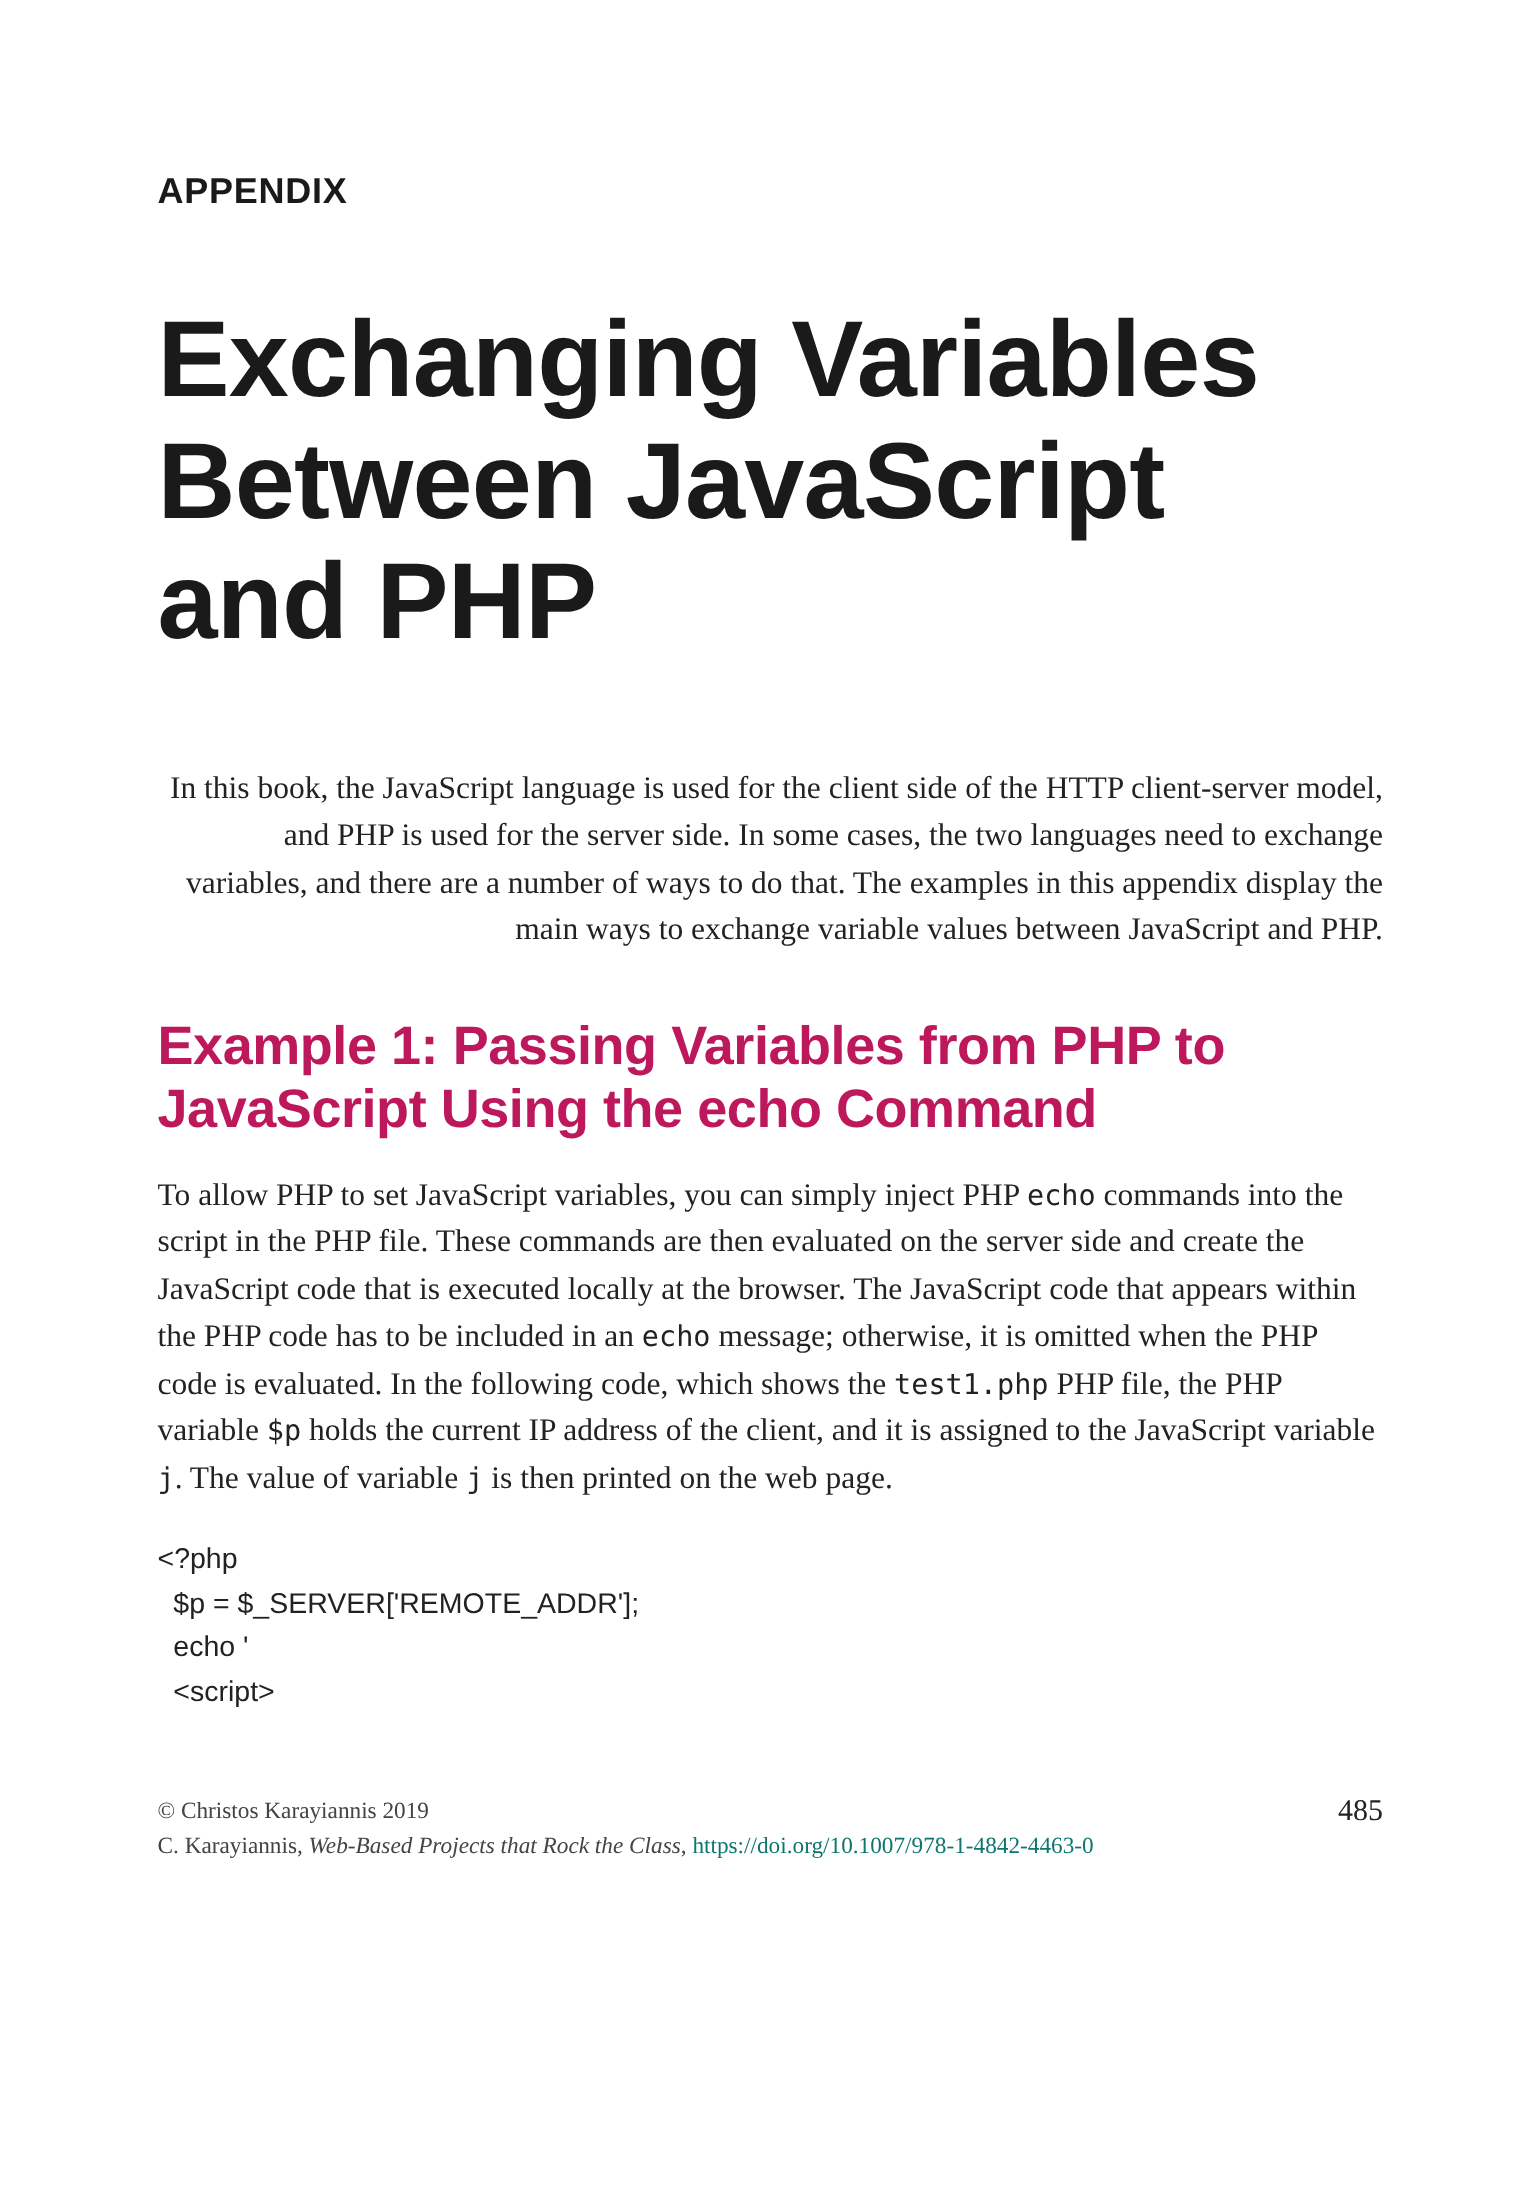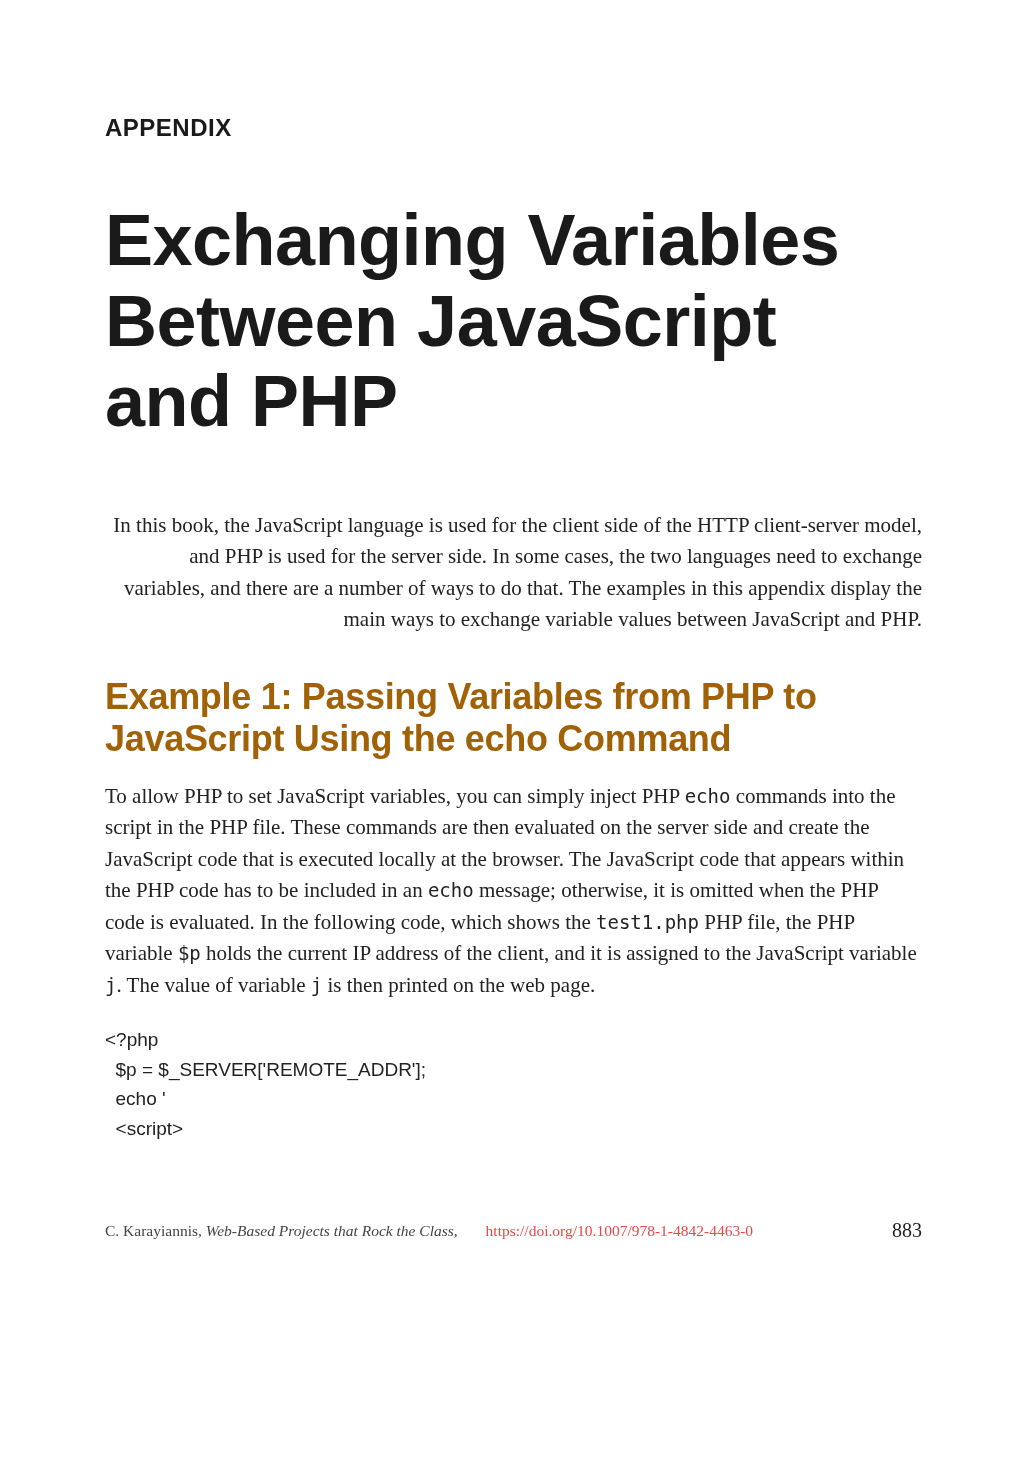--- a/index.html
+++ b/index.html
@@ -40,21 +40,21 @@
     line-height: 1.5;
     color: #222;
     margin: 0 0 40px 0;
     text-align: right;
   }
   .h2 {
     font-family: "Helvetica Neue", Helvetica, Arial, sans-serif;
     font-weight: 800;
     font-size: 36px;
     line-height: 1.18;
-    color: #a16207;
+    color: #be185d;
     margin: 0 0 20px 0;
     letter-spacing: -0.3px;
   }
   .body {
     font-family: "Palatino Linotype", Palatino, Georgia, serif;
     font-size: 21px;
     line-height: 1.5;
     color: #222;
     margin: 0 0 24px 0;
   }
@@ -82,23 +82,22 @@
   }
   .footer .pagenum {
     position: absolute;
     right: 0;
     top: -4px;
     font-size: 20px;
     color: #222;
   }
   .footer .book-title { font-style: italic; margin-top: 23px; }
   .footer a.doi {
-    color: #ef4444;
+    color: #0f766e;
     text-decoration: none;
-    margin-left: 24px;
   }
 </style>
 </head>
 <body>
 
 <div class="page">
 
   <div class="kicker">APPENDIX</div>
 
   <h1 class="title">Exchanging Variables Between JavaScript and PHP</h1>
@@ -110,19 +109,20 @@
   <p class="body">
     <span>To allow PHP to set JavaScript variables, you can simply inject PHP </span><span class="mono">echo</span><span> commands into the script in the PHP file. These commands are then evaluated on the server side and create the JavaScript code that is executed locally at the browser. The JavaScript code that appears within the PHP code has to be included in an </span><span class="mono">echo</span><span> message; otherwise, it is omitted when the PHP code is evaluated. In the following code, which shows the </span><span class="mono">test1.php</span><span> PHP file, the PHP variable </span><span class="mono">$p</span><span> holds the current IP address of the client, and it is assigned to the JavaScript variable </span><span class="mono">j</span><span>. The value of variable </span><span class="mono">j</span><span> is then printed on the web page.</span>
   </p>
 
   <pre class="code">&lt;?php
   $p = $_SERVER['REMOTE_ADDR'];
   echo '
   &lt;script&gt;</pre>
 
   <div class="footer">
-    <span class="pagenum">883</span>
+    <span class="pagenum">485</span>
+    <div>© Christos Karayiannis 2019</div>
     <div>
       <span>C. Karayiannis, </span><span class="book-title">Web-Based Projects that Rock the Class</span><span>, </span><a href="#" class="doi">https://doi.org/10.1007/978-1-4842-4463-0</a>
     </div>
   </div>
 
 </div>
 
 </body></html>

